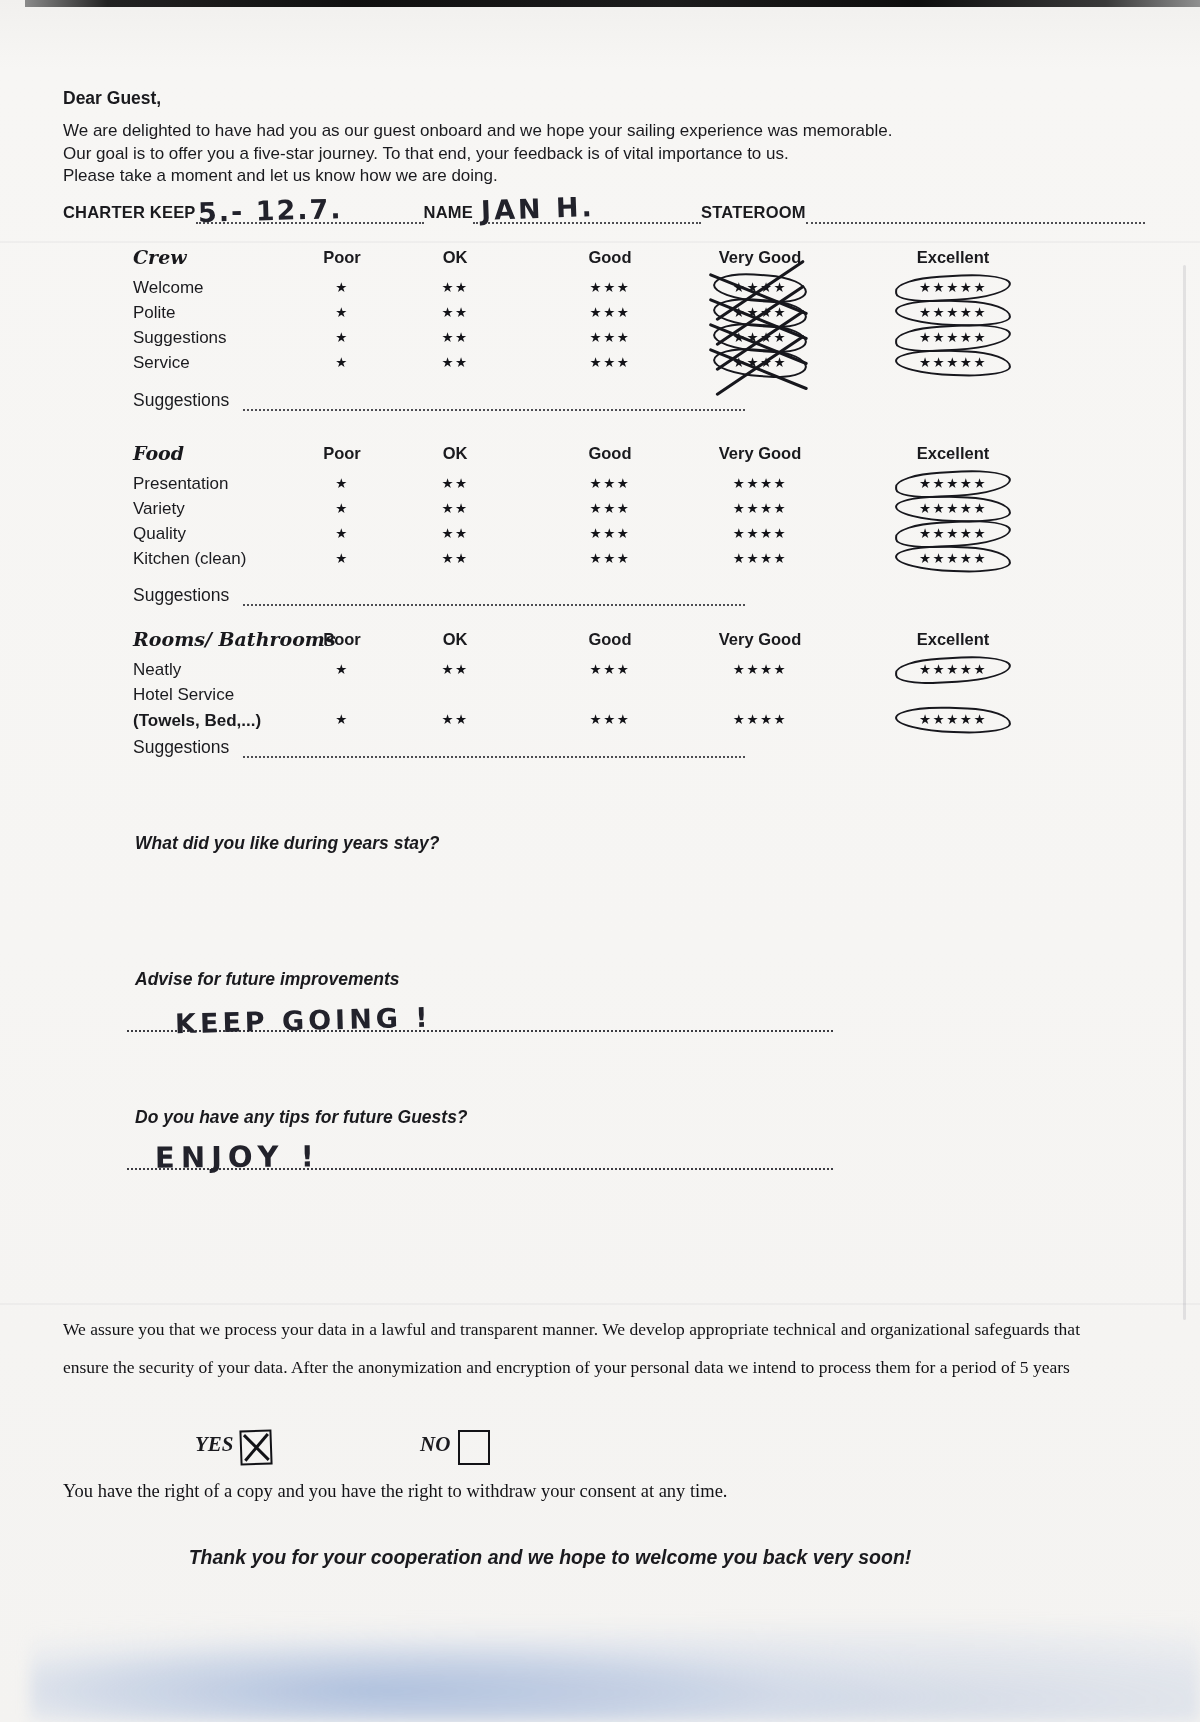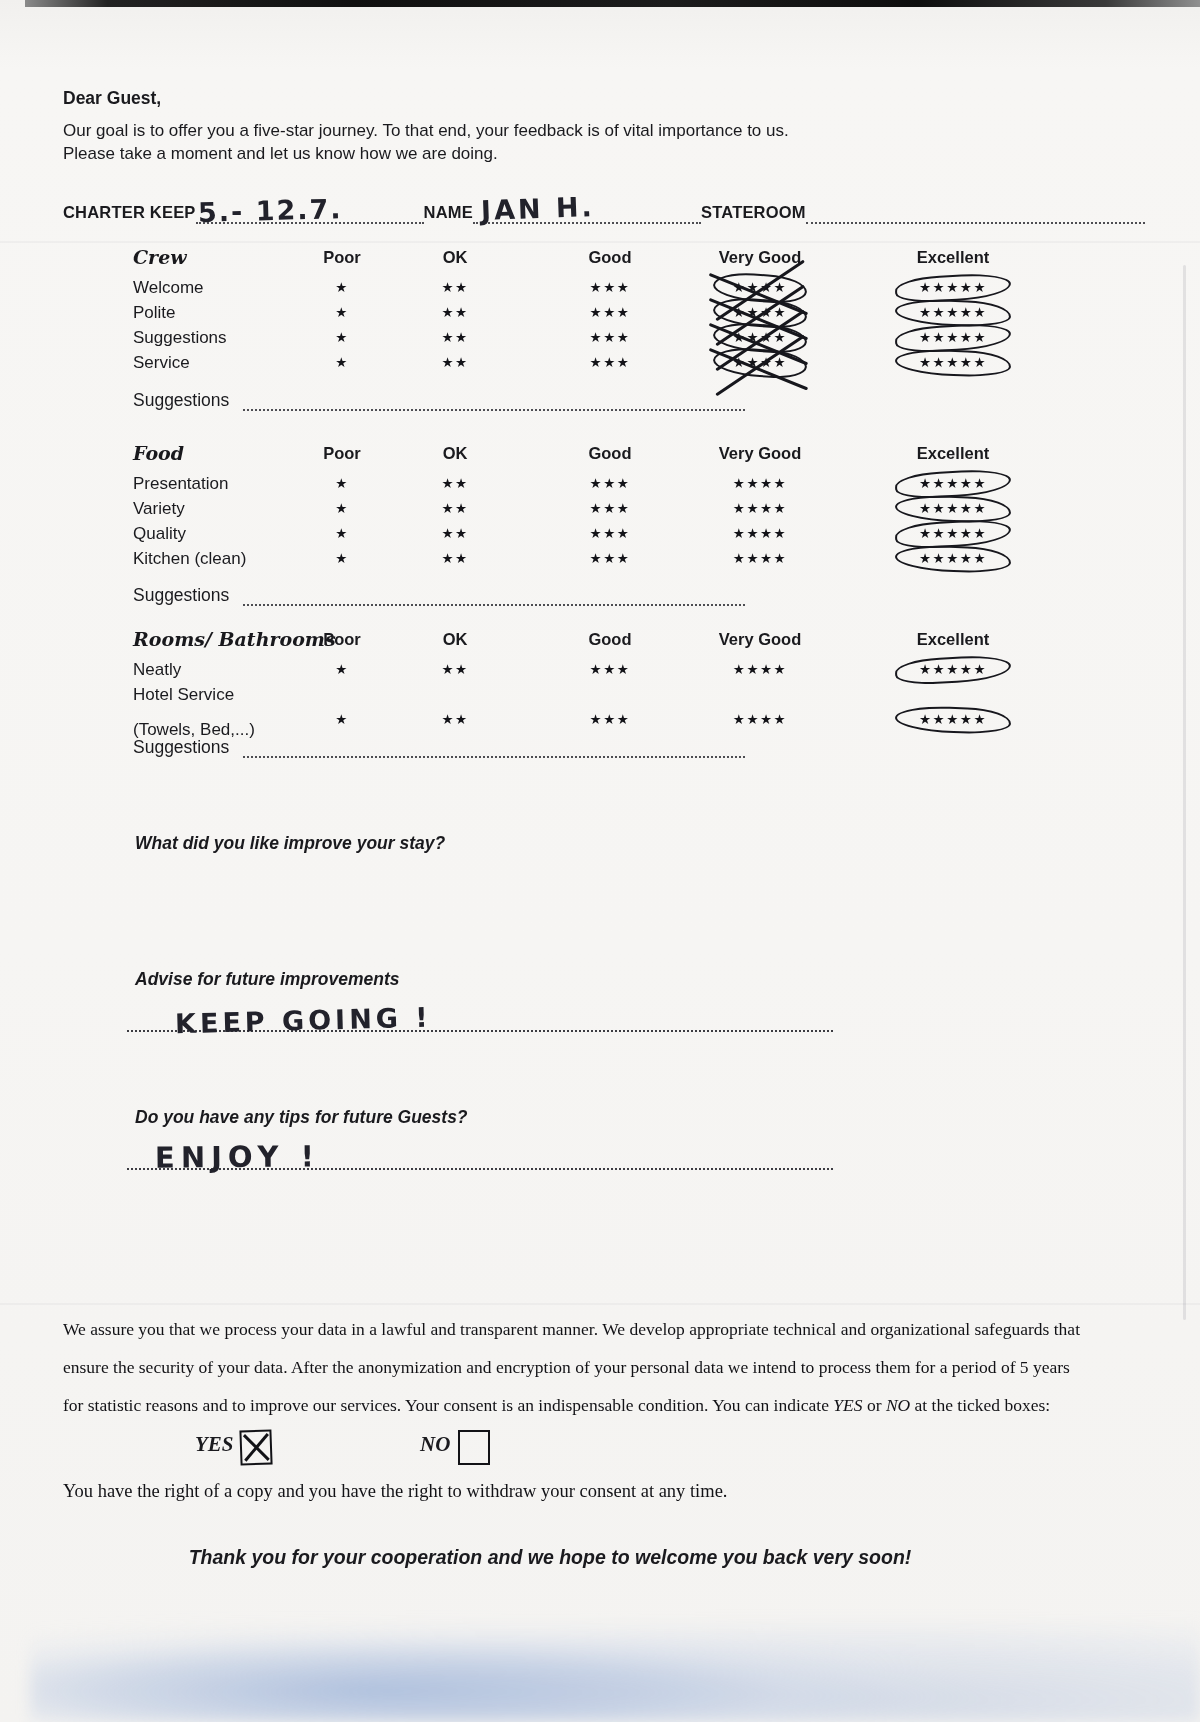--- a/index.html
+++ b/index.html
@@ -32,21 +32,21 @@
   .rt-head{position:relative;height:30px;}
   .rt-title{position:absolute;left:0;top:0;font-family:"DejaVu Serif",serif;font-style:italic;font-weight:700;font-size:19px;color:#18181c;}
   .rt-col{font-weight:700;font-size:16.5px;}
   .rt-cell,.rt-col{position:absolute;text-align:center;top:2px;}
   .c1{left:164px;width:90px;} .c2{left:277px;width:90px;} .c3{left:432px;width:90px;text-align:center;}
   .c4{left:572px;width:110px;} .c5{left:756px;width:128px;}
   .rt-row{position:relative;height:25px;}
   .rt-row.two-line{height:50px;}
   .rt-row.two-line .rt-cell{top:27px;}
   .rt-label{position:absolute;left:0;top:2px;font-size:17px;font-weight:500;}
-  .rt-label .l2{margin-top:15px;}
+  .rt-label .l2{margin-top:6px;font-weight:bold;}
   .stars{font-family:"DejaVu Sans",sans-serif;font-size:13.5px;letter-spacing:1.5px;color:#131318;position:relative;z-index:2;}
   .rt-cell{height:22px;}
   .circled::before{content:'';position:absolute;left:6px;right:6px;top:-3px;bottom:-1px;
     border:2.6px solid #17171d;border-radius:48% 52% 58% 44% / 62% 55% 68% 50%;transform:rotate(-3deg);}
   .rt-row:nth-child(odd) .circled::before{transform:rotate(2deg);border-radius:55% 45% 50% 60% / 58% 66% 50% 60%;}
   .crossed::before{content:'';position:absolute;left:8px;right:8px;top:-4px;bottom:-2px;
     border:2.6px solid #17171d;border-radius:50% 50% 45% 60% / 60% 62% 55% 58%;transform:rotate(4deg);}
   .crossed .x1,.crossed .x2{position:absolute;left:2px;right:2px;top:48%;height:2.7px;background:#17171d;border-radius:3px;z-index:3;}
   .crossed .x1{transform:rotate(-34deg);}
   .crossed .x2{transform:rotate(22deg) translateY(4px);}
@@ -96,20 +96,21 @@
 <body>
 
 <div class="page">
   <div class="scan-strip"></div>
   <div class="edge-line"></div>
   <div class="crease" style="top:241px"></div>
   <div class="crease" style="top:1303px"></div>
 
   <div class="greeting">Dear Guest,</div>
   <div class="intro">
+    <div>We are delighted to have had you as our guest onboard and we hope your sailing experience was memorable.</div>
     <div>Our goal is to offer you a five-star journey. To that end, your feedback is of vital importance to us.</div>
     <div>Please take a moment and let us know how we are doing.</div>
   </div>
 
   <div class="charter-row">
     <span class="field-label">CHARTER KEEP</span>
     <span class="dotfill df-charter">
       <span class="hand hw-charter">5.- 12.7.</span>
     </span>
     <span class="field-label">NAME</span>
@@ -239,36 +240,35 @@
         <span class="rt-cell c3"><span class="stars">★★★</span></span>
         <span class="rt-cell c4"><span class="stars">★★★★</span></span>
         <span class="rt-cell c5 circled"><span class="stars">★★★★★</span></span>
       </div>
     </div>
   <div class="rt-sugg sug2">
     <span class="lbl">Suggestions</span>
     <span class="dots"></span>
   </div>
 
-  <div class="q-label q0l">What did you like improve your stay?</div>
+  <div class="q-label q0l">What did you like during years stay?</div>
 
   <div class="q-label q1l">Advise for future improvements</div>
   <div class="q-line q1line">
     <span class="q-ans hand a1">KEEP GOING !</span>
   </div>
 
   <div class="q-label q2l">Do you have any tips for future Guests?</div>
   <div class="q-line q2line">
     <span class="q-ans hand a2">ENJOY !</span>
   </div>
 
   <div class="consent">
     <div class="cl">We assure you that we process your data in a lawful and transparent manner. We develop appropriate technical and organizational safeguards that</div>
     <div class="cl">ensure the security of your data. After the anonymization and encryption of your personal data we intend to process them for a period of 5 years</div>
-    <div class="cl"><span>for statistic reasons and to improve our services. Your consent is an indispensable condition. You can indicate </span><i>YES</i><span> or </span><i>NO</i><span> at the ticked boxes:</span></div>
   </div>
 
   <div class="yn-row">
     <span class="yn-word yes-w">YES</span>
     <span class="checkbox cb-yes checked"></span>
     <span class="yn-word no-w">NO</span>
     <span class="checkbox cb-no"></span>
   </div>
 
   <div class="rights">You have the right of a copy and you have the right to withdraw your consent at any time.</div>

